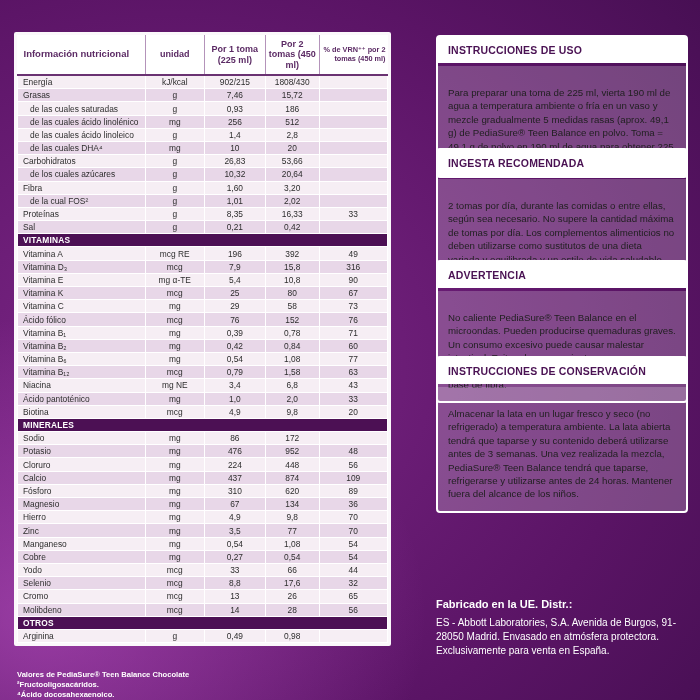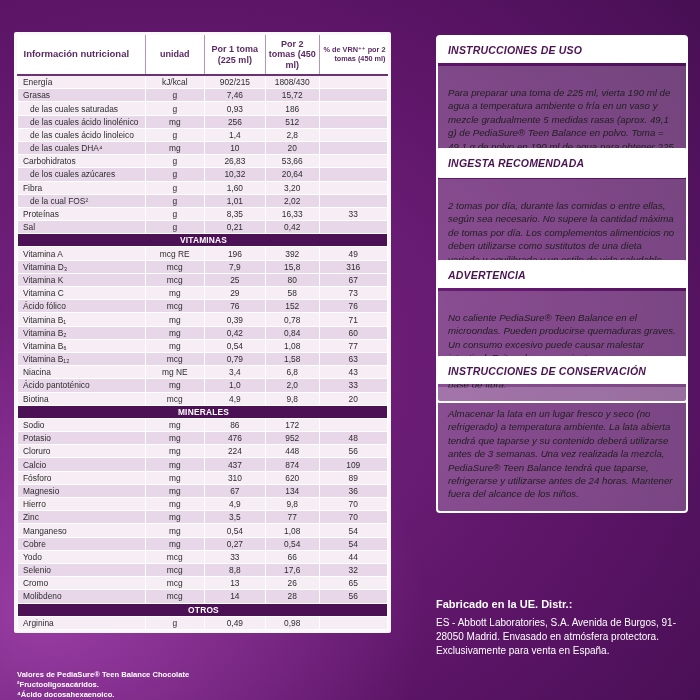--- a/index.html
+++ b/index.html
@@ -29,30 +29,30 @@
     font-size:8.4px;color:#2d2d2d;height:12.2px;padding:0 3px;
     border:1px solid #fff;vertical-align:middle;white-space:nowrap;overflow:hidden;
   }
   td.lbl{text-align:left;padding-left:5px;margin-top:30px;}
   td.lbl.indent{padding-left:12px;}
   td.num{text-align:center;}
   tr.light td{background:#f6eef4;}
   tr.dark td{background:#e8d7e8;}
   tr.section td{
     background:#4c1054;color:#fff;font-weight:bold;font-size:8.4px;
-    text-align:center;padding-left:5px;letter-spacing:.2px;
+    text-align:left;padding-left:5px;letter-spacing:.2px;
   }
   .footnotes{
     position:absolute;left:17px;top:636px;width:400px;
     color:#fff;font-size:7.6px;line-height:1.32;font-weight:bold;margin-top:34px;
   }
   .footnotes div{white-space:nowrap;}
   .info-box{
     position:absolute;left:436px;width:252px;box-sizing:border-box;
-    border:2px solid #fff;border-radius:4px;background:transparent;font-style:italic;
+    border:2px solid #fff;border-radius:4px;background:transparent;
   }
   .box-title{
     background:#fff;color:#4a1253;font-weight:bold;font-size:10.5px;
     padding:7px 10px;letter-spacing:.2px;
   }
   .box-body{
     margin-top:3px;background:rgba(255,255,255,.22);
     color:#1f1f1f;font-size:9.7px;line-height:1.38;padding:20px 10px 10px 10px;
   }
   .manufacturer{position:absolute;left:436px;top:598px;width:252px;color:#fff;}
@@ -177,20 +177,27 @@
             <td class="num">392</td>
             <td class="num">49</td>
           </tr>
           <tr class="dark">
             <td class="lbl">Vitamina D₃</td>
             <td class="num">mcg</td>
             <td class="num">7,9</td>
             <td class="num">15,8</td>
             <td class="num">316</td>
           </tr>
+          <tr class="light">
+            <td class="lbl">Vitamina E</td>
+            <td class="num">mg α-TE</td>
+            <td class="num">5,4</td>
+            <td class="num">10,8</td>
+            <td class="num">90</td>
+          </tr>
           <tr class="dark">
             <td class="lbl">Vitamina K</td>
             <td class="num">mcg</td>
             <td class="num">25</td>
             <td class="num">80</td>
             <td class="num">67</td>
           </tr>
           <tr class="light">
             <td class="lbl">Vitamina C</td>
             <td class="num">mg</td>

